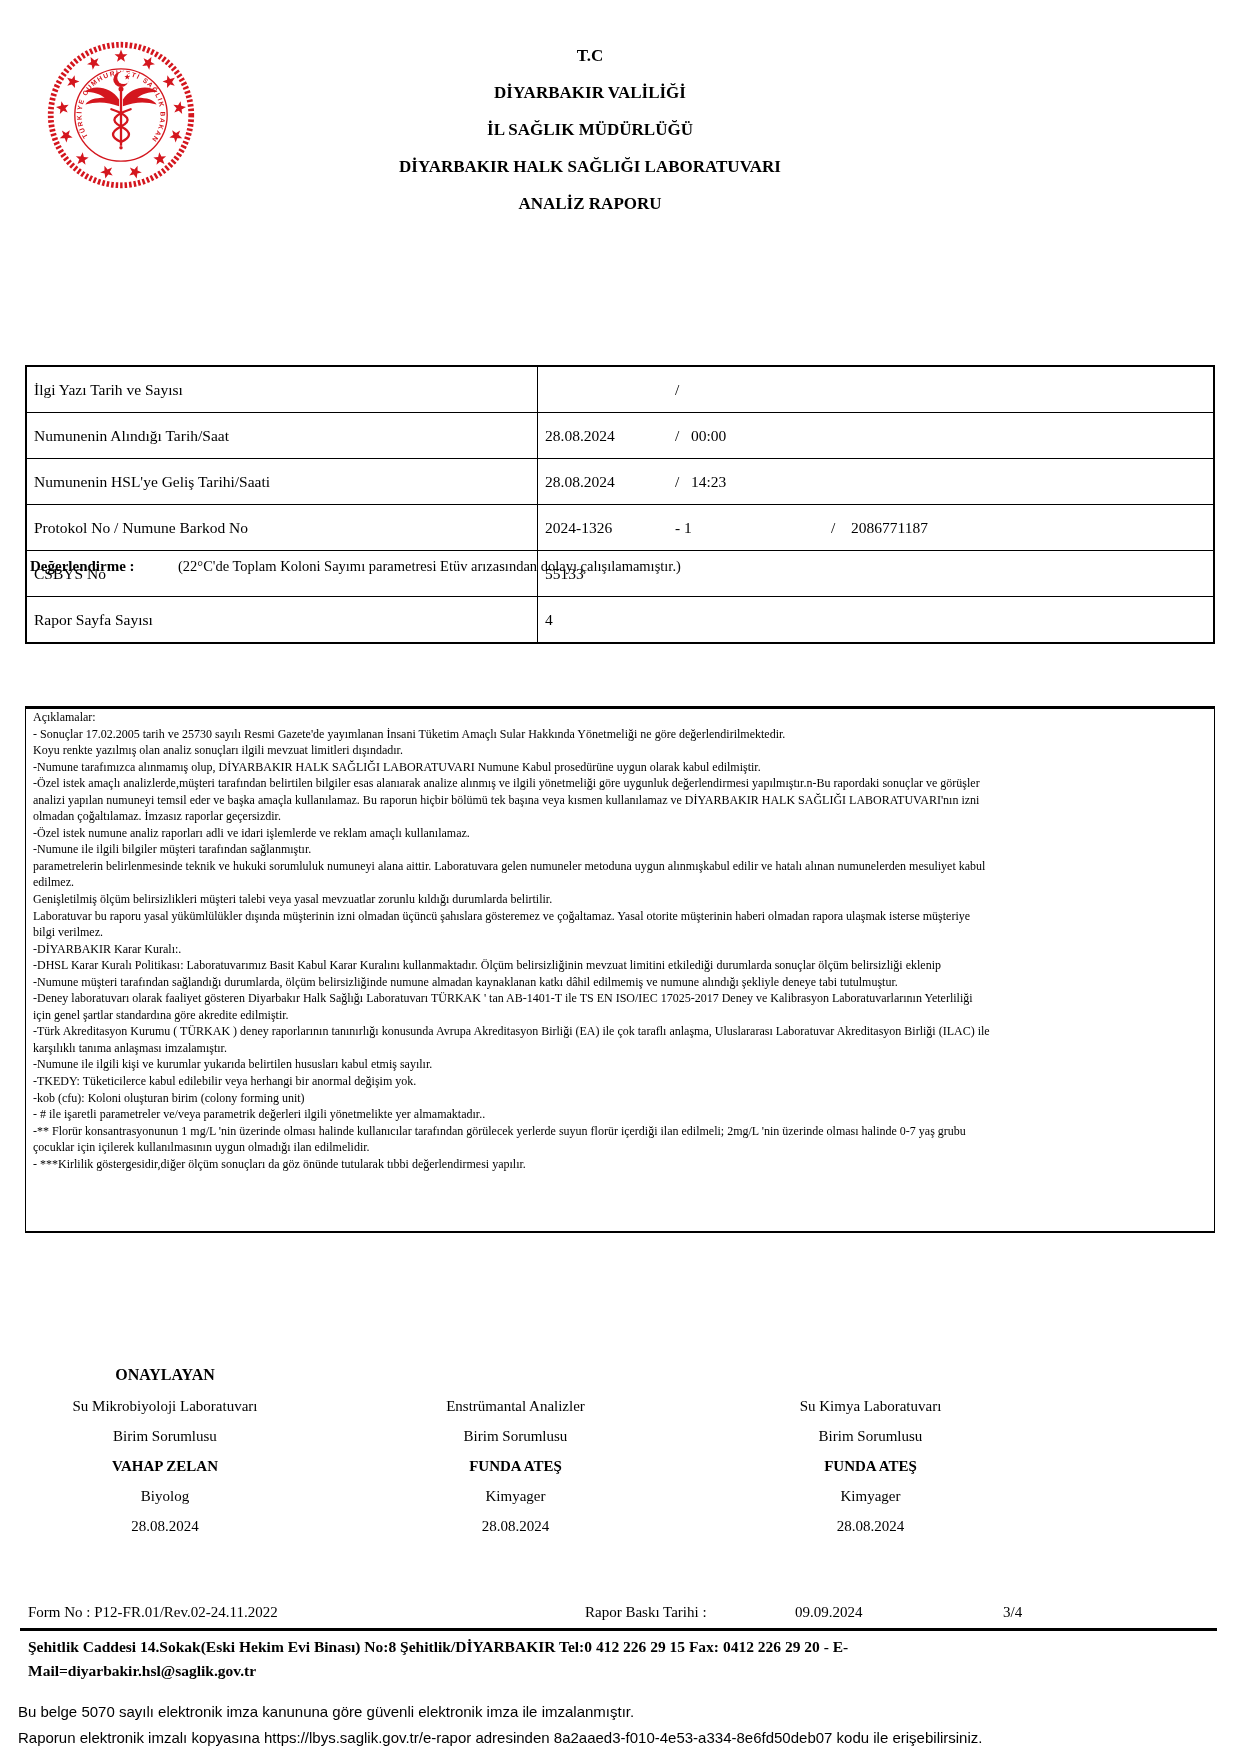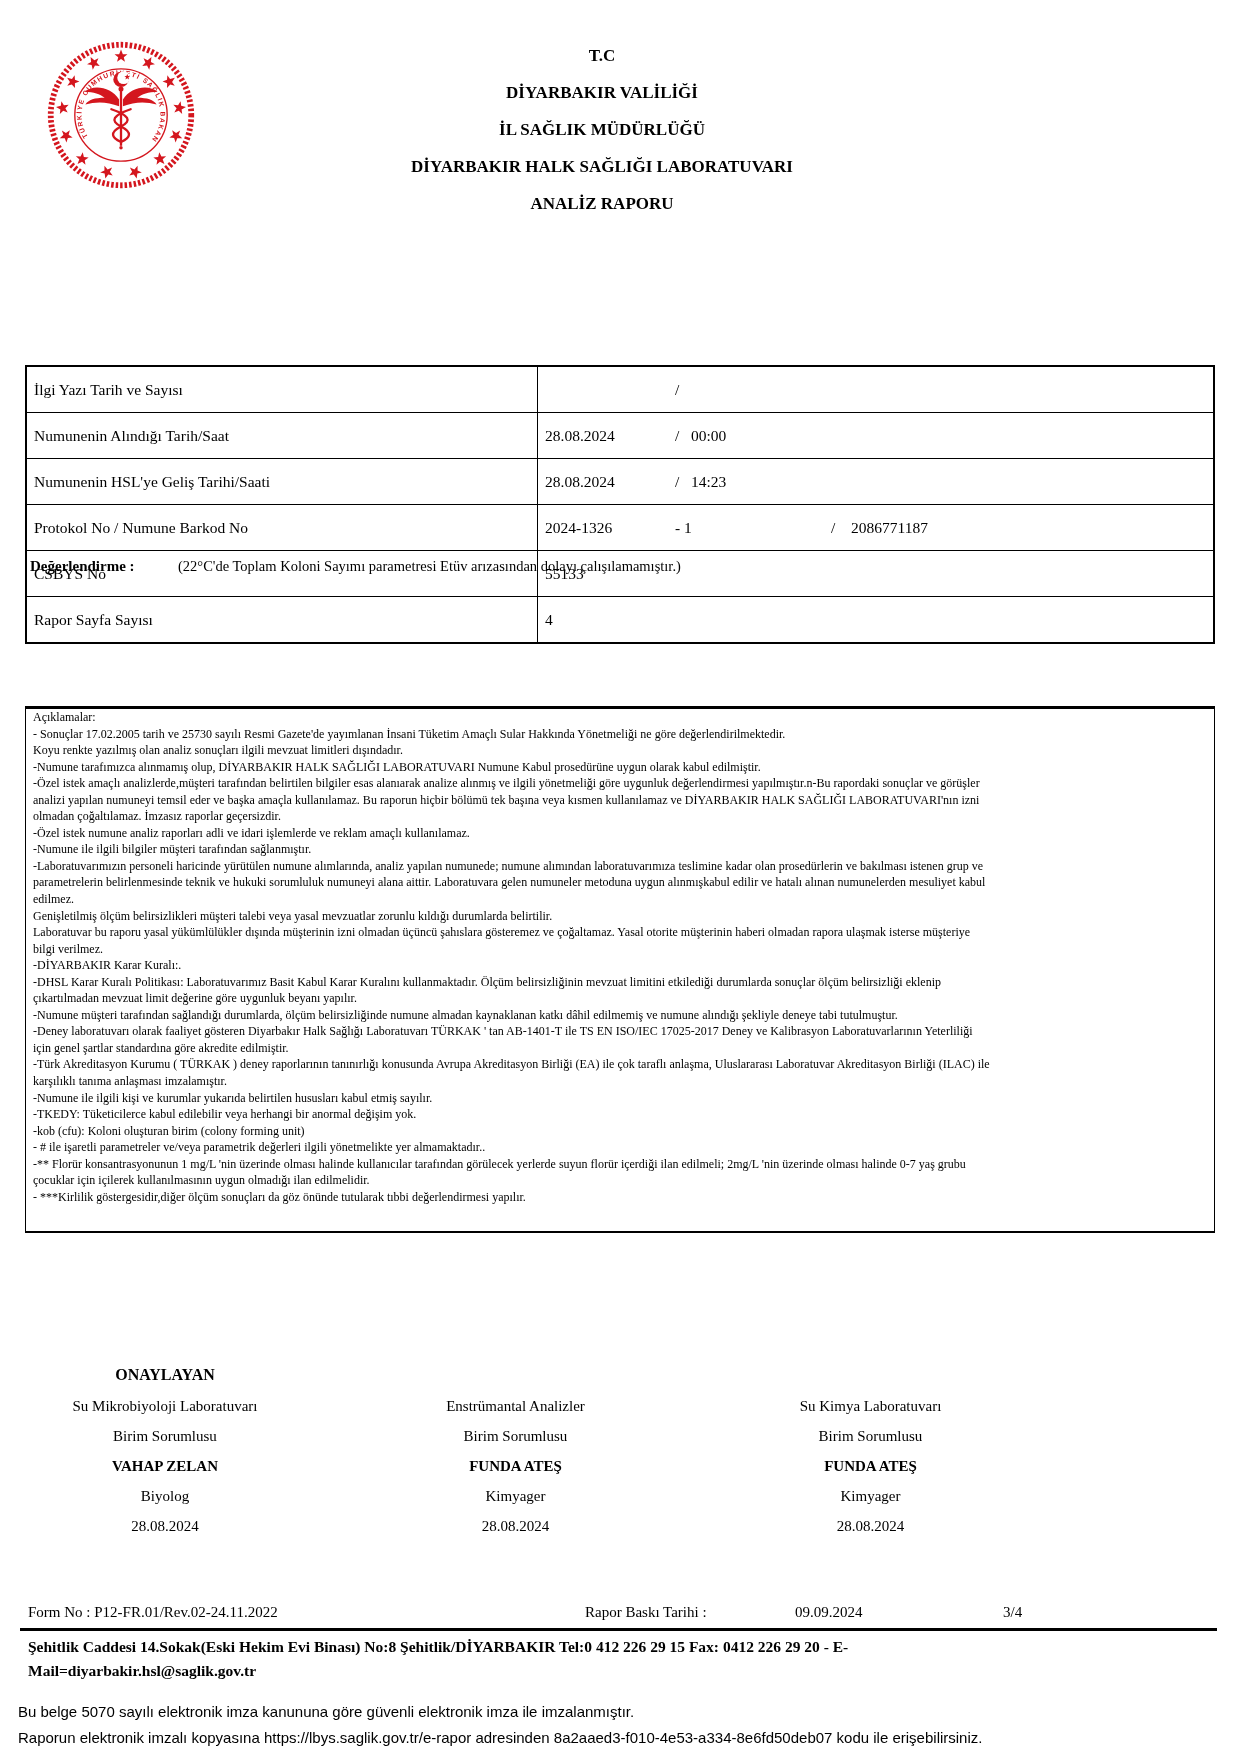--- a/index.html
+++ b/index.html
@@ -1,21 +1,21 @@
 <!DOCTYPE html>
 <html><head>
 <meta charset="utf-8">
 <style>
   html,body{margin:0;padding:0;background:#fff;}
   .page{position:relative;width:1240px;height:1755px;background:#fff;overflow:hidden;
         font-family:"Liberation Serif",serif;color:#000;}
   
   .logo{position:absolute;left:44px;top:36px;width:154px;height:158px;}
   
-  .header{position:absolute;left:12px;top:46px;width:1180px;text-align:center;
+  .header{position:absolute;left:0;top:46px;width:1180px;text-align:center;
           font-weight:bold;font-size:17px;}
   .header div{margin:0 0 17px 0;line-height:20px;}
   
   .info-table{position:absolute;left:25px;top:365px;width:1190px;border-collapse:collapse;
               font-size:15.5px;border:2px solid #000;}
   .info-table td{border:1px solid #000;height:29px;padding:8px 7px;vertical-align:middle;}
   .info-table td.lbl{width:496px;}
   .info-table td.val span{display:inline-block;white-space:pre;}
   
   .eval{position:absolute;left:30px;top:558px;display:flex;align-items:baseline;}
@@ -139,29 +139,27 @@
   <div class="notes">
       <div>Açıklamalar:</div>
       <div>- Sonuçlar 17.02.2005 tarih ve 25730 sayılı Resmi Gazete'de yayımlanan İnsani Tüketim Amaçlı Sular Hakkında Yönetmeliği ne göre değerlendirilmektedir.</div>
       <div>Koyu renkte yazılmış olan analiz sonuçları ilgili mevzuat limitleri dışındadır.</div>
       <div>-Numune tarafımızca alınmamış olup,  DİYARBAKIR HALK SAĞLIĞI LABORATUVARI Numune Kabul prosedürüne uygun olarak kabul edilmiştir.</div>
       <div>-Özel istek amaçlı analizlerde,müşteri tarafından belirtilen bilgiler esas alanıarak analize alınmış ve ilgili yönetmeliği göre uygunluk değerlendirmesi yapılmıştır.n-Bu rapordaki sonuçlar ve görüşler</div>
       <div>analizi yapılan numuneyi temsil eder ve başka amaçla kullanılamaz. Bu raporun hiçbir bölümü tek başına veya kısmen kullanılamaz ve DİYARBAKIR HALK SAĞLIĞI LABORATUVARI'nın izni</div>
       <div>olmadan çoğaltılamaz. İmzasız raporlar geçersizdir.</div>
       <div>-Özel istek numune analiz raporları adli ve idari işlemlerde ve reklam amaçlı kullanılamaz.</div>
       <div>-Numune ile ilgili bilgiler müşteri tarafından sağlanmıştır.</div>
-      <div>-Laboratuvarımızın personeli haricinde yürütülen numune alımlarında, analiz yapılan numunede; numune alımından laboratuvarımıza teslimine kadar olan prosedürlerin ve bakılması istenen grup ve</div>
       <div>parametrelerin belirlenmesinde teknik ve hukuki sorumluluk numuneyi alana aittir. Laboratuvara gelen numuneler metoduna uygun alınmışkabul edilir ve hatalı alınan numunelerden mesuliyet kabul</div>
       <div>edilmez.</div>
       <div>Genişletilmiş ölçüm belirsizlikleri müşteri talebi veya yasal mevzuatlar zorunlu kıldığı durumlarda belirtilir.</div>
       <div>Laboratuvar bu raporu yasal yükümlülükler dışında müşterinin izni olmadan üçüncü şahıslara gösteremez ve çoğaltamaz. Yasal otorite müşterinin haberi olmadan rapora ulaşmak isterse müşteriye</div>
       <div>bilgi verilmez.</div>
       <div>-DİYARBAKIR Karar Kuralı:.</div>
       <div>-DHSL Karar Kuralı Politikası: Laboratuvarımız Basit Kabul Karar Kuralını kullanmaktadır. Ölçüm belirsizliğinin mevzuat limitini etkilediği durumlarda sonuçlar ölçüm belirsizliği eklenip</div>
-      <div>çıkartılmadan mevzuat limit değerine göre uygunluk beyanı yapılır.</div>
       <div>-Numune müşteri tarafından sağlandığı durumlarda, ölçüm belirsizliğinde numune almadan kaynaklanan katkı dâhil edilmemiş ve numune alındığı şekliyle deneye tabi tutulmuştur.</div>
       <div>-Deney laboratuvarı olarak faaliyet gösteren Diyarbakır Halk Sağlığı Laboratuvarı TÜRKAK ' tan AB-1401-T ile TS EN ISO/IEC 17025-2017 Deney ve Kalibrasyon Laboratuvarlarının Yeterliliği</div>
       <div>için genel şartlar standardına göre akredite edilmiştir.</div>
       <div>-Türk Akreditasyon Kurumu ( TÜRKAK ) deney raporlarının tanınırlığı konusunda Avrupa Akreditasyon Birliği (EA) ile çok taraflı anlaşma, Uluslararası Laboratuvar Akreditasyon Birliği (ILAC) ile</div>
       <div>karşılıklı tanıma anlaşması imzalamıştır.</div>
       <div>-Numune ile ilgili kişi ve kurumlar yukarıda belirtilen hususları kabul etmiş sayılır.</div>
       <div>-TKEDY: Tüketicilerce kabul edilebilir veya herhangi bir anormal değişim yok.</div>
       <div>-kob (cfu): Koloni oluşturan birim (colony forming unit)</div>
       <div>- # ile işaretli parametreler ve/veya parametrik değerleri ilgili yönetmelikte yer almamaktadır..</div>
       <div>-** Florür konsantrasyonunun 1 mg/L 'nin üzerinde olması halinde kullanıcılar tarafından görülecek yerlerde suyun florür içerdiği ilan edilmeli; 2mg/L 'nin üzerinde olması halinde 0-7 yaş grubu</div>

